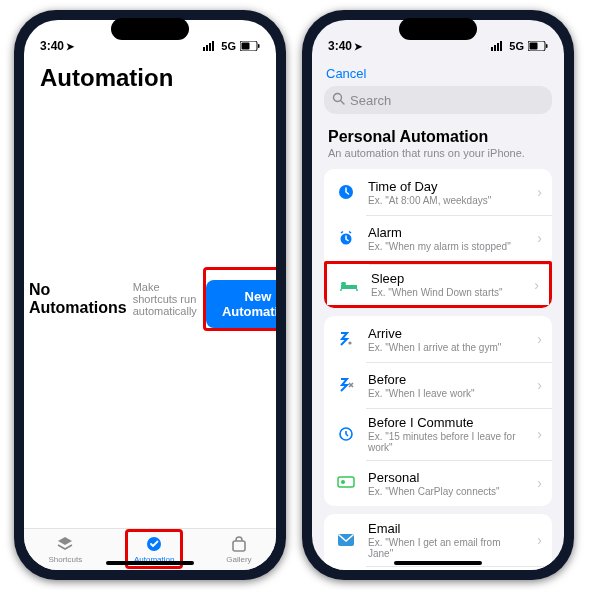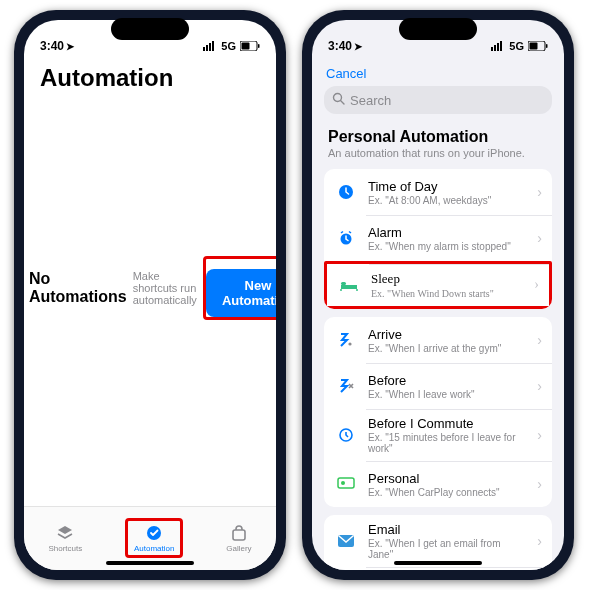--- a/index.html
+++ b/index.html
@@ -108,21 +108,21 @@
     border-radius: 5px;
     display:flex; align-items:center; justify-content:center;
     color:#fff;
     flex-shrink:0;
   }
   .row-text { flex:1; min-width:0; }
   .row-title { font-size: 13px; font-weight:400; }
   .row-sub { font-size: 10px; color:#8a8a8e; margin-top:1px; }
   .chevron { color:#c7c7cc; font-size:14px; }
   .hl-red { border: 3px solid #e60000; border-radius: 4px; }
-  .hl-tight { margin:-3px;font-family:Liberation Serif, serif; }
+  .hl-tight { margin:-3px; }
   
   .center-area {
     flex:1;
     display:flex;
     flex-direction:row;
     align-items:center;
     justify-content:center;
     gap:6px;
     padding-bottom:30px;
   }
@@ -133,21 +133,21 @@
     margin-top:10px;
     background:#007aff;
     color:#fff;
     font-size:13px;
     font-weight:700;
     padding:9px 16px;
     border-radius:8px;
     border:none;
   }
   .tab-bar {
-    height:64px;
+    height:42px;
     border-top:1px solid #e3e3e3;
     display:flex;
     align-items:center;
     justify-content:space-around;
     padding-bottom:1px;
     background:#fafafa;
   }
   .tab {
     display:flex; flex-direction:column; align-items:center; gap:1px;
     font-size:8px; color:#8a8a8e;

